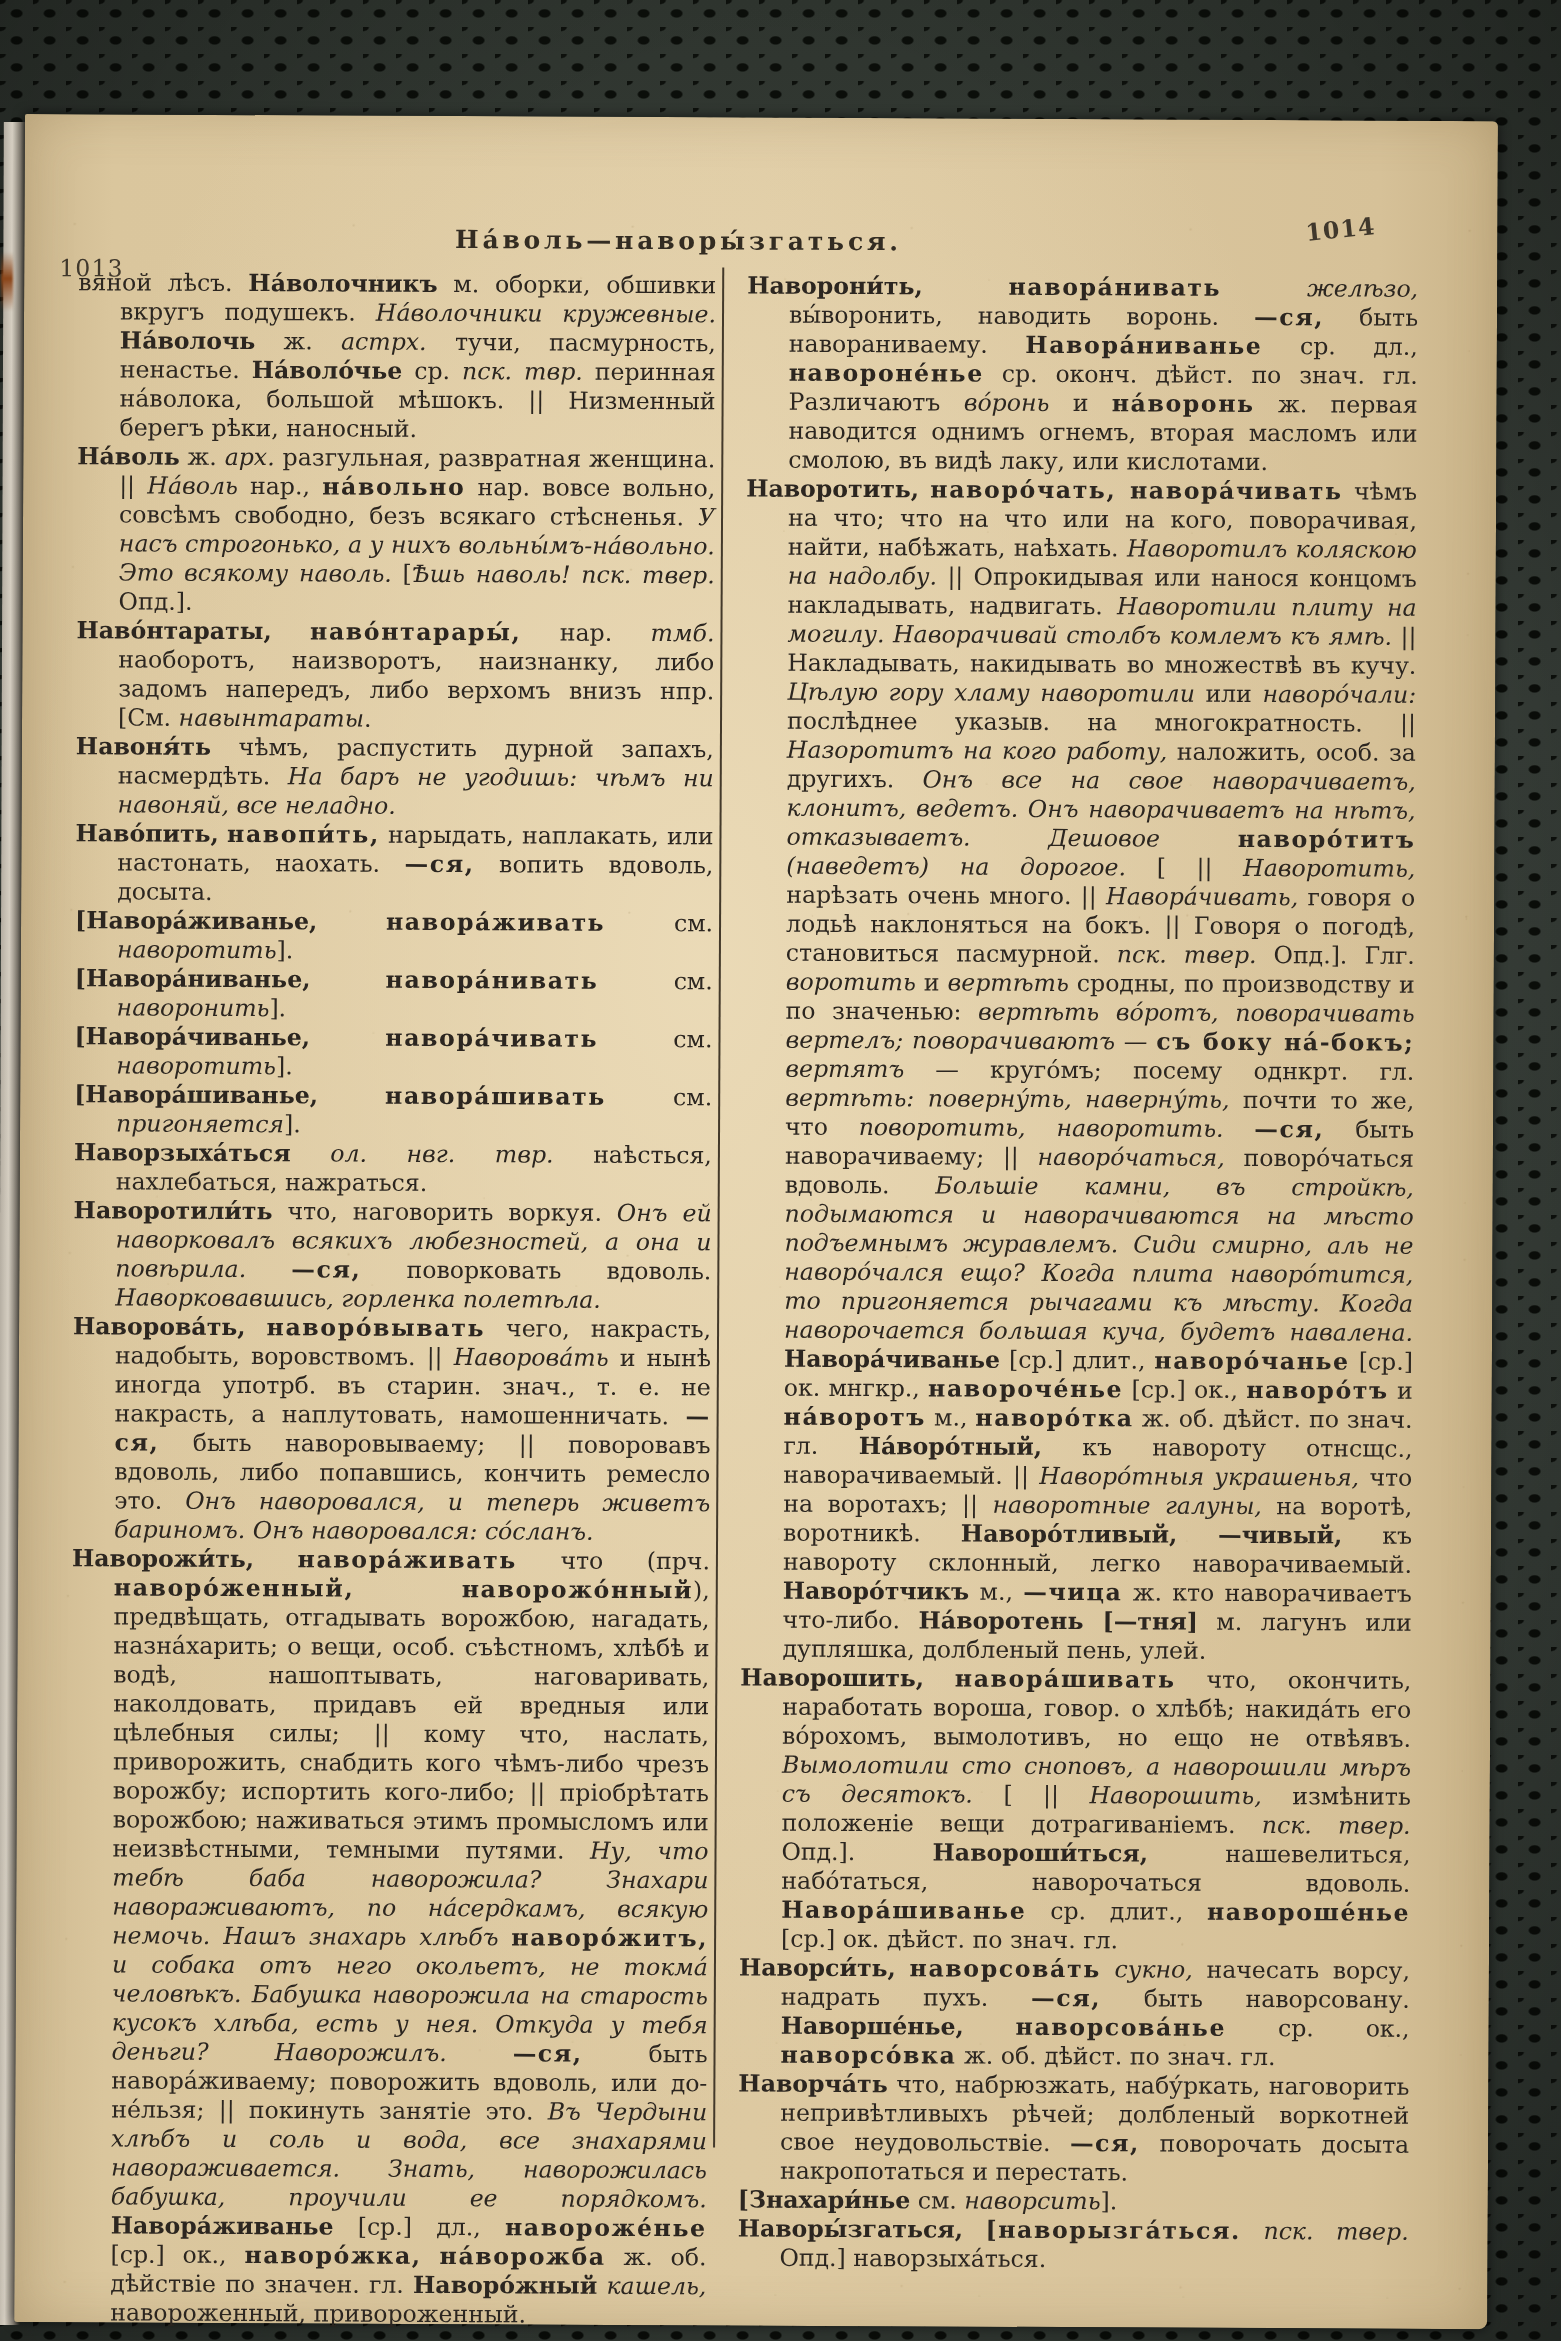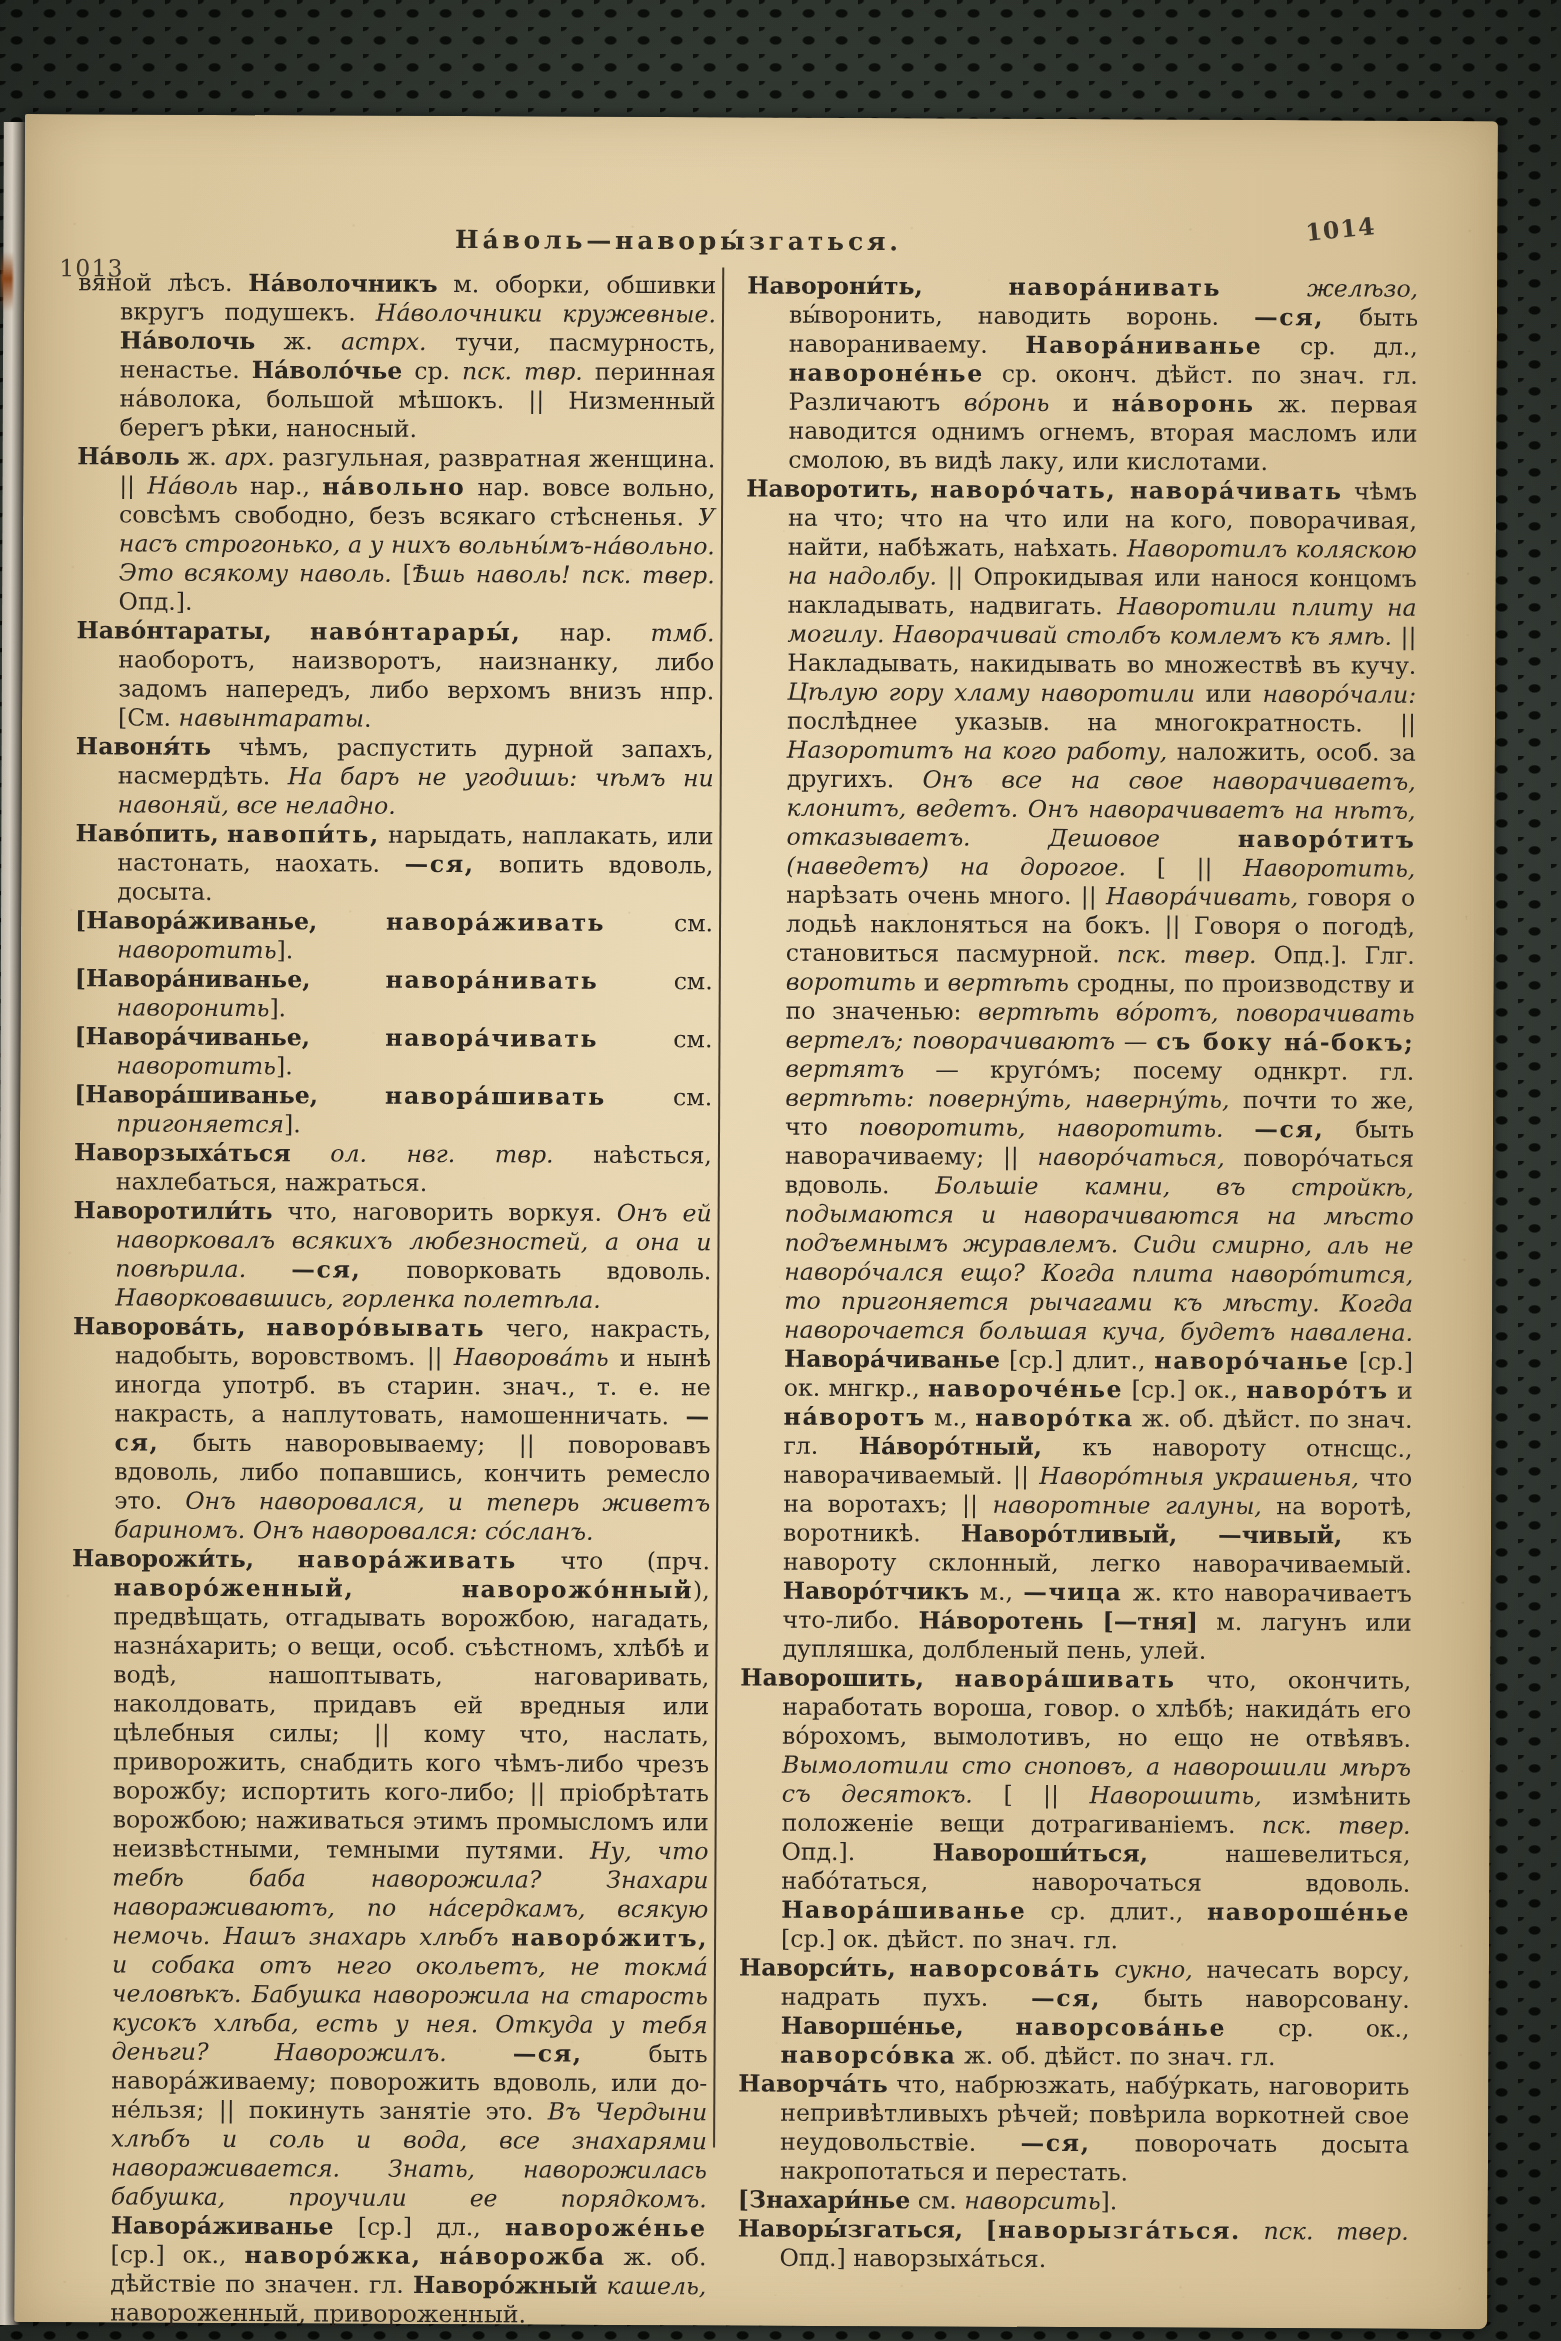--- a/index.html
+++ b/index.html
@@ -84,18 +84,18 @@
       <p class="entry"><span class="run-b">Наворзыха́ться</span><span> </span><span class="run-i">ол. нвг. твр.</span><span> наѣсться, нахлебаться, нажраться.</span></p>
       <p class="entry"><span class="run-b">Наворотили́ть</span><span> что, наговорить воркуя. </span><span class="run-i">Онъ ей наворковалъ всякихъ любезностей, а она и повѣрила.</span><span> </span><span class="run-sb">—ся,</span><span> поворковать вдоволь. </span><span class="run-i">Наворковавшись, горленка полетѣла.</span></p>
       <p class="entry"><span class="run-b">Наворова́ть,</span><span> </span><span class="run-sb">наворо́вывать</span><span> чего, накрасть, надобыть, воровствомъ. || </span><span class="run-i">Наворова́ть</span><span> и нынѣ иногда употрб. въ старин. знач., т. е. не накрасть, а наплутовать, намошенничать. </span><span class="run-sb">—ся,</span><span> быть наворовываему; || поворовавъ вдоволь, либо попавшись, кончить ремесло это. </span><span class="run-i">Онъ наворовался, и теперь живетъ бариномъ. Онъ наворовался: со́сланъ.</span></p>
       <p class="entry"><span class="run-b">Наворожи́ть,</span><span> </span><span class="run-sb">навора́живать</span><span> что (прч. </span><span class="run-sb">наворо́женный, наворожо́нный</span><span>), предвѣщать, отгадывать ворожбою, нагадать, назна́харить; о вещи, особ. съѣстномъ, хлѣбѣ и водѣ, нашоптывать, наговаривать, наколдовать, придавъ ей вредныя или цѣлебныя силы; || кому что, наслать, приворожить, снабдить кого чѣмъ-либо чрезъ ворожбу; испортить кого-либо; || пріобрѣтать ворожбою; наживаться этимъ промысломъ или неизвѣстными, темными путями. </span><span class="run-i">Ну, что тебѣ баба наворожила? Знахари навораживаютъ, по на́сердкамъ, всякую немочь. Нашъ знахарь хлѣбъ </span><span class="run-sb">наворо́житъ,</span><span class="run-i"> и собака отъ него окольетъ, не токма́ человѣкъ. Бабушка наворожила на старость кусокъ хлѣба, есть у нея. Откуда у тебя деньги? Наворожилъ.</span><span> </span><span class="run-sb">—ся,</span><span> быть навора́живаему; поворожить вдоволь, или до-не́льзя; || покинуть занятіе это. </span><span class="run-i">Въ Чердыни хлѣбъ и соль и вода, все знахарями навораживается. Знать, наворожилась бабушка, проучили ее порядкомъ.</span><span> </span><span class="run-b">Навора́живанье</span><span> [ср.] дл., </span><span class="run-sb">навороже́нье</span><span> [ср.] ок., </span><span class="run-sb">наворо́жка,</span><span> </span><span class="run-sb">на́ворожба</span><span> ж. об. дѣйствіе по значен. гл. </span><span class="run-b">Наворо́жный</span><span> </span><span class="run-i">кашель,</span><span> навороженный, привороженный.</span></p>
     </div>
   <div class="column right" id="col-right">
       <p class="entry"><span class="run-b">Наворони́ть,</span><span> </span><span class="run-sb">навора́нивать</span><span> </span><span class="run-i">желѣзо,</span><span> вы́воронить, наводить воронь. </span><span class="run-sb">—ся,</span><span> быть навораниваему. </span><span class="run-sb">Навора́ниванье</span><span> ср. дл., </span><span class="run-sb">наворонéнье</span><span> ср. оконч. дѣйст. по знач. гл. Различаютъ </span><span class="run-i">во́ронь</span><span> и </span><span class="run-sb">на́воронь</span><span> ж. первая наводится однимъ огнемъ, вторая масломъ или смолою, въ видѣ лаку, или кислотами.</span></p>
       <p class="entry"><span class="run-b">Наворотить,</span><span> </span><span class="run-sb">наворо́чать, навора́чивать</span><span> чѣмъ на что; что на что или на кого, поворачивая, найти, набѣжать, наѣхать. </span><span class="run-i">Наворотилъ коляскою на надолбу.</span><span> || Опрокидывая или нанося концомъ накладывать, надвигать. </span><span class="run-i">Наворотили плиту на могилу. Наворачивай столбъ комлемъ къ ямѣ.</span><span> || Накладывать, накидывать во множествѣ въ кучу. </span><span class="run-i">Цѣлую гору хламу наворотили</span><span> или </span><span class="run-i">наворо́чали:</span><span> послѣднее указыв. на многократность. || </span><span class="run-i">Назоротитъ на кого работу,</span><span> наложить, особ. за другихъ. </span><span class="run-i">Онъ все на свое наворачиваетъ, клонитъ, ведетъ. Онъ наворачиваетъ на нѣтъ, отказываетъ. Дешовое </span><span class="run-sb">наворо́титъ</span><span> </span><span class="run-i">(наведетъ) на дорогое.</span><span> [ || </span><span class="run-i">Наворотить,</span><span> нарѣзать очень много. || </span><span class="run-i">Навора́чивать,</span><span> говоря о лодьѣ наклоняться на бокъ. || Говоря о погодѣ, становиться пасмурной. </span><span class="run-i">пск. твер.</span><span> Опд.]. Глг. </span><span class="run-i">воротить</span><span> и </span><span class="run-i">вертѣть</span><span> сродны, по производству и по значенью: </span><span class="run-i">вертѣть во́ротъ, поворачивать вертелъ; поворачиваютъ</span><span> — </span><span class="run-sb">съ боку на́-бокъ;</span><span> </span><span class="run-i">вертятъ</span><span> — круго́мъ; посему однкрт. гл. </span><span class="run-i">вертѣть: поверну́ть, наверну́ть,</span><span> почти то же, что </span><span class="run-i">поворотить, наворотить.</span><span> </span><span class="run-sb">—ся,</span><span> быть наворачиваему; || </span><span class="run-i">наворо́чаться,</span><span> поворо́чаться вдоволь. </span><span class="run-i">Большіе камни, въ стройкѣ, подымаются и наворачиваются на мѣсто подъемнымъ журавлемъ. Сиди смирно, аль не наворо́чался ещо? Когда плита наворо́тится, то пригоняется рычагами къ мѣсту. Когда наворочается большая куча, будетъ навалена.</span><span> </span><span class="run-b">Навора́чиванье</span><span> [ср.] длит., </span><span class="run-sb">наворо́чанье</span><span> [ср.] ок. мнгкр., </span><span class="run-sb">наворочéнье</span><span> [ср.] ок., </span><span class="run-sb">наворо́тъ</span><span> и </span><span class="run-sb">на́воротъ</span><span> м., </span><span class="run-sb">наворо́тка</span><span> ж. об. дѣйст. по знач. гл. </span><span class="run-b">На́воро́тный,</span><span> къ навороту отнсщс., наворачиваемый. || </span><span class="run-i">Наворо́тныя украшенья,</span><span> что на воротахъ; || </span><span class="run-i">наворотные галуны,</span><span> на воротѣ, воротникѣ. </span><span class="run-b">Наворо́тливый, —чивый,</span><span> къ навороту склонный, легко наворачиваемый. </span><span class="run-b">Наворо́тчикъ</span><span> м., </span><span class="run-sb">—чица</span><span> ж. кто наворачиваетъ что-либо. </span><span class="run-b">На́воротень [—тня]</span><span> м. лагунъ или дупляшка, долбленый пень, улей.</span></p>
       <p class="entry"><span class="run-b">Наворошить,</span><span> </span><span class="run-sb">навора́шивать</span><span> что, окончить, наработать вороша, говор. о хлѣбѣ; накида́ть его во́рохомъ, вымолотивъ, но ещо не отвѣявъ. </span><span class="run-i">Вымолотили сто сноповъ, а наворошили мѣръ съ десятокъ.</span><span> [ || </span><span class="run-i">Наворошить,</span><span> измѣнить положеніе вещи дотрагиваніемъ. </span><span class="run-i">пск. твер.</span><span> Опд.]. </span><span class="run-b">Навороши́ться,</span><span> нашевелиться, набо́таться, наворочаться вдоволь. </span><span class="run-sb">Навора́шиванье</span><span> ср. длит., </span><span class="run-sb">наворошéнье</span><span> [ср.] ок. дѣйст. по знач. гл.</span></p>
       <p class="entry"><span class="run-b">Наворси́ть,</span><span> </span><span class="run-sb">наворсова́ть</span><span> </span><span class="run-i">сукно,</span><span> начесать ворсу, надрать пухъ. </span><span class="run-sb">—ся,</span><span> быть наворсовану. </span><span class="run-b">Наворше́нье,</span><span> </span><span class="run-sb">наворсова́нье</span><span> ср. ок., </span><span class="run-sb">наворсо́вка</span><span> ж. об. дѣйст. по знач. гл.</span></p>
-      <p class="entry"><span class="run-b">Наворча́ть</span><span> что, набрюзжать, набу́ркать, наговорить непривѣтливыхъ рѣчей; повѣрила воркотней свое неудовольствіе. </span><span class="run-sb">—ся,</span><span> поворочать досыта накропотаться и перестать.</span></p>
+      <p class="entry"><span class="run-b">Наворча́ть</span><span> что, набрюзжать, набу́ркать, наговорить непривѣтливыхъ рѣчей; долбленый воркотней свое неудовольствіе. </span><span class="run-sb">—ся,</span><span> поворочать досыта накропотаться и перестать.</span></p>
       <p class="entry"><span class="run-b">[Знахари́нье</span><span> см. </span><span class="run-i">наворсить</span><span>].</span></p>
       <p class="entry"><span class="run-b">Наворы́згаться,</span><span> </span><span class="run-sb">[наворызга́ться.</span><span> </span><span class="run-i">пск. твер.</span><span> Опд.] наворзыха́ться.</span></p>
     </div>
 </div>
 
 
 </body></html>

